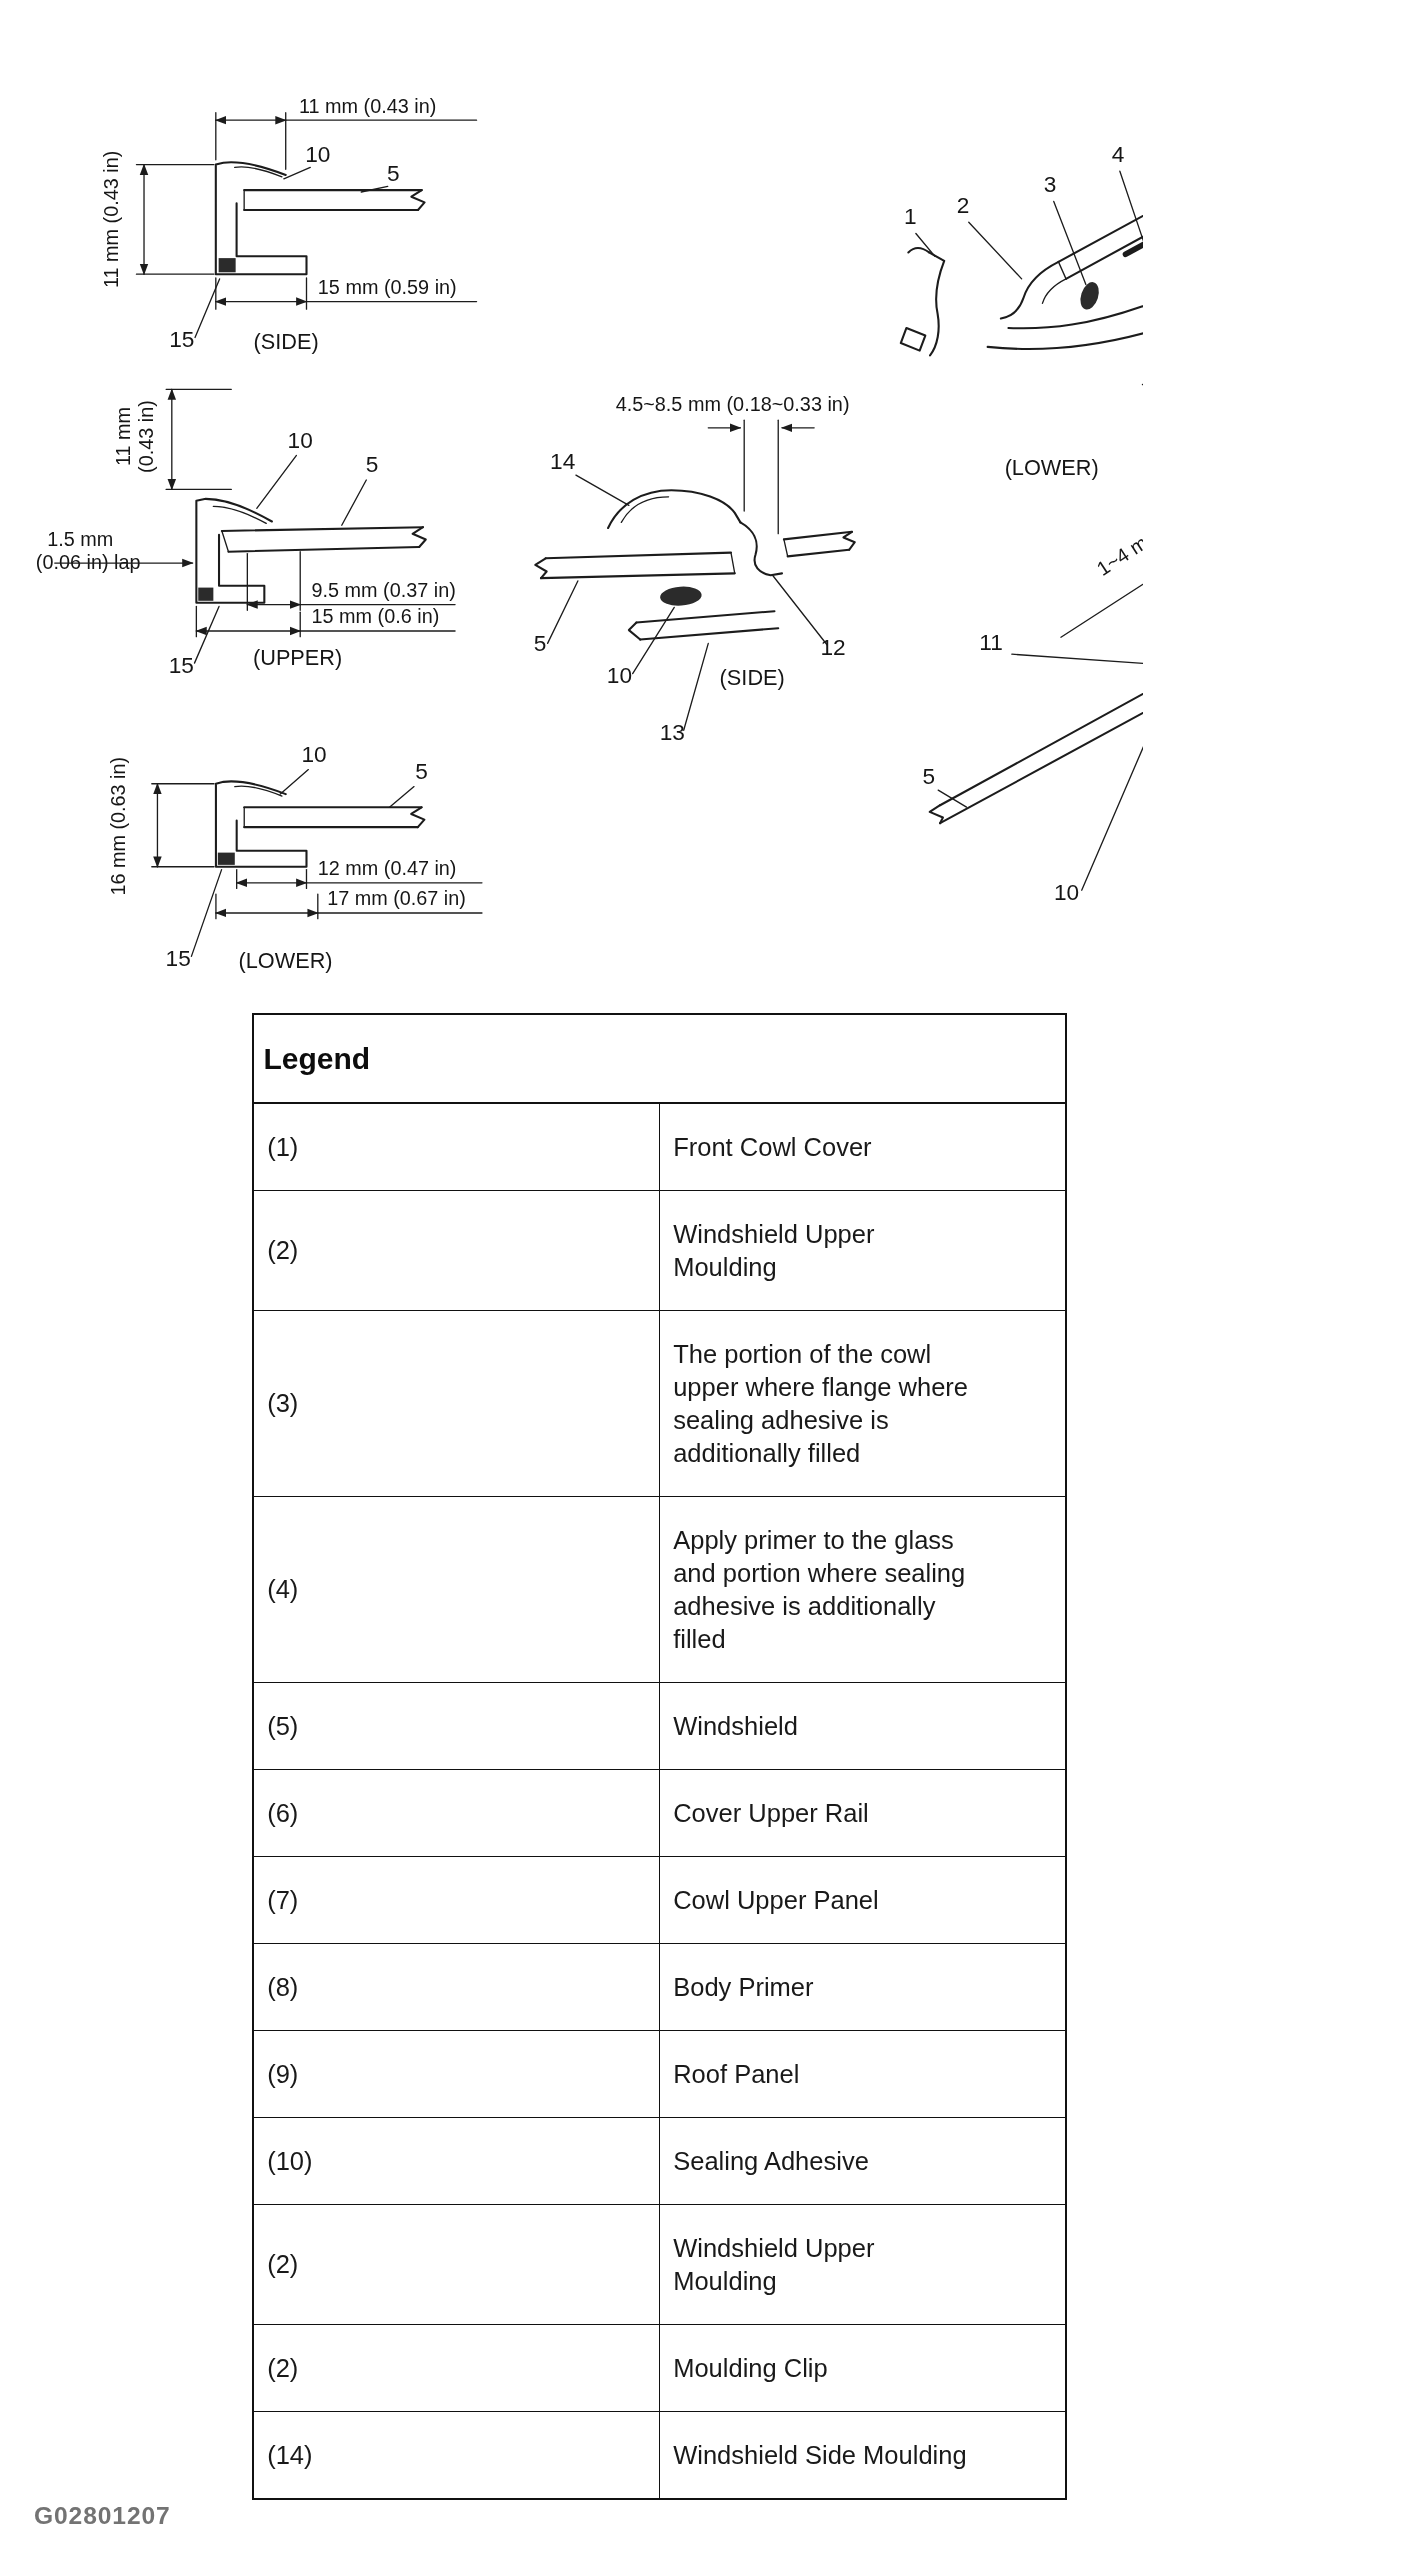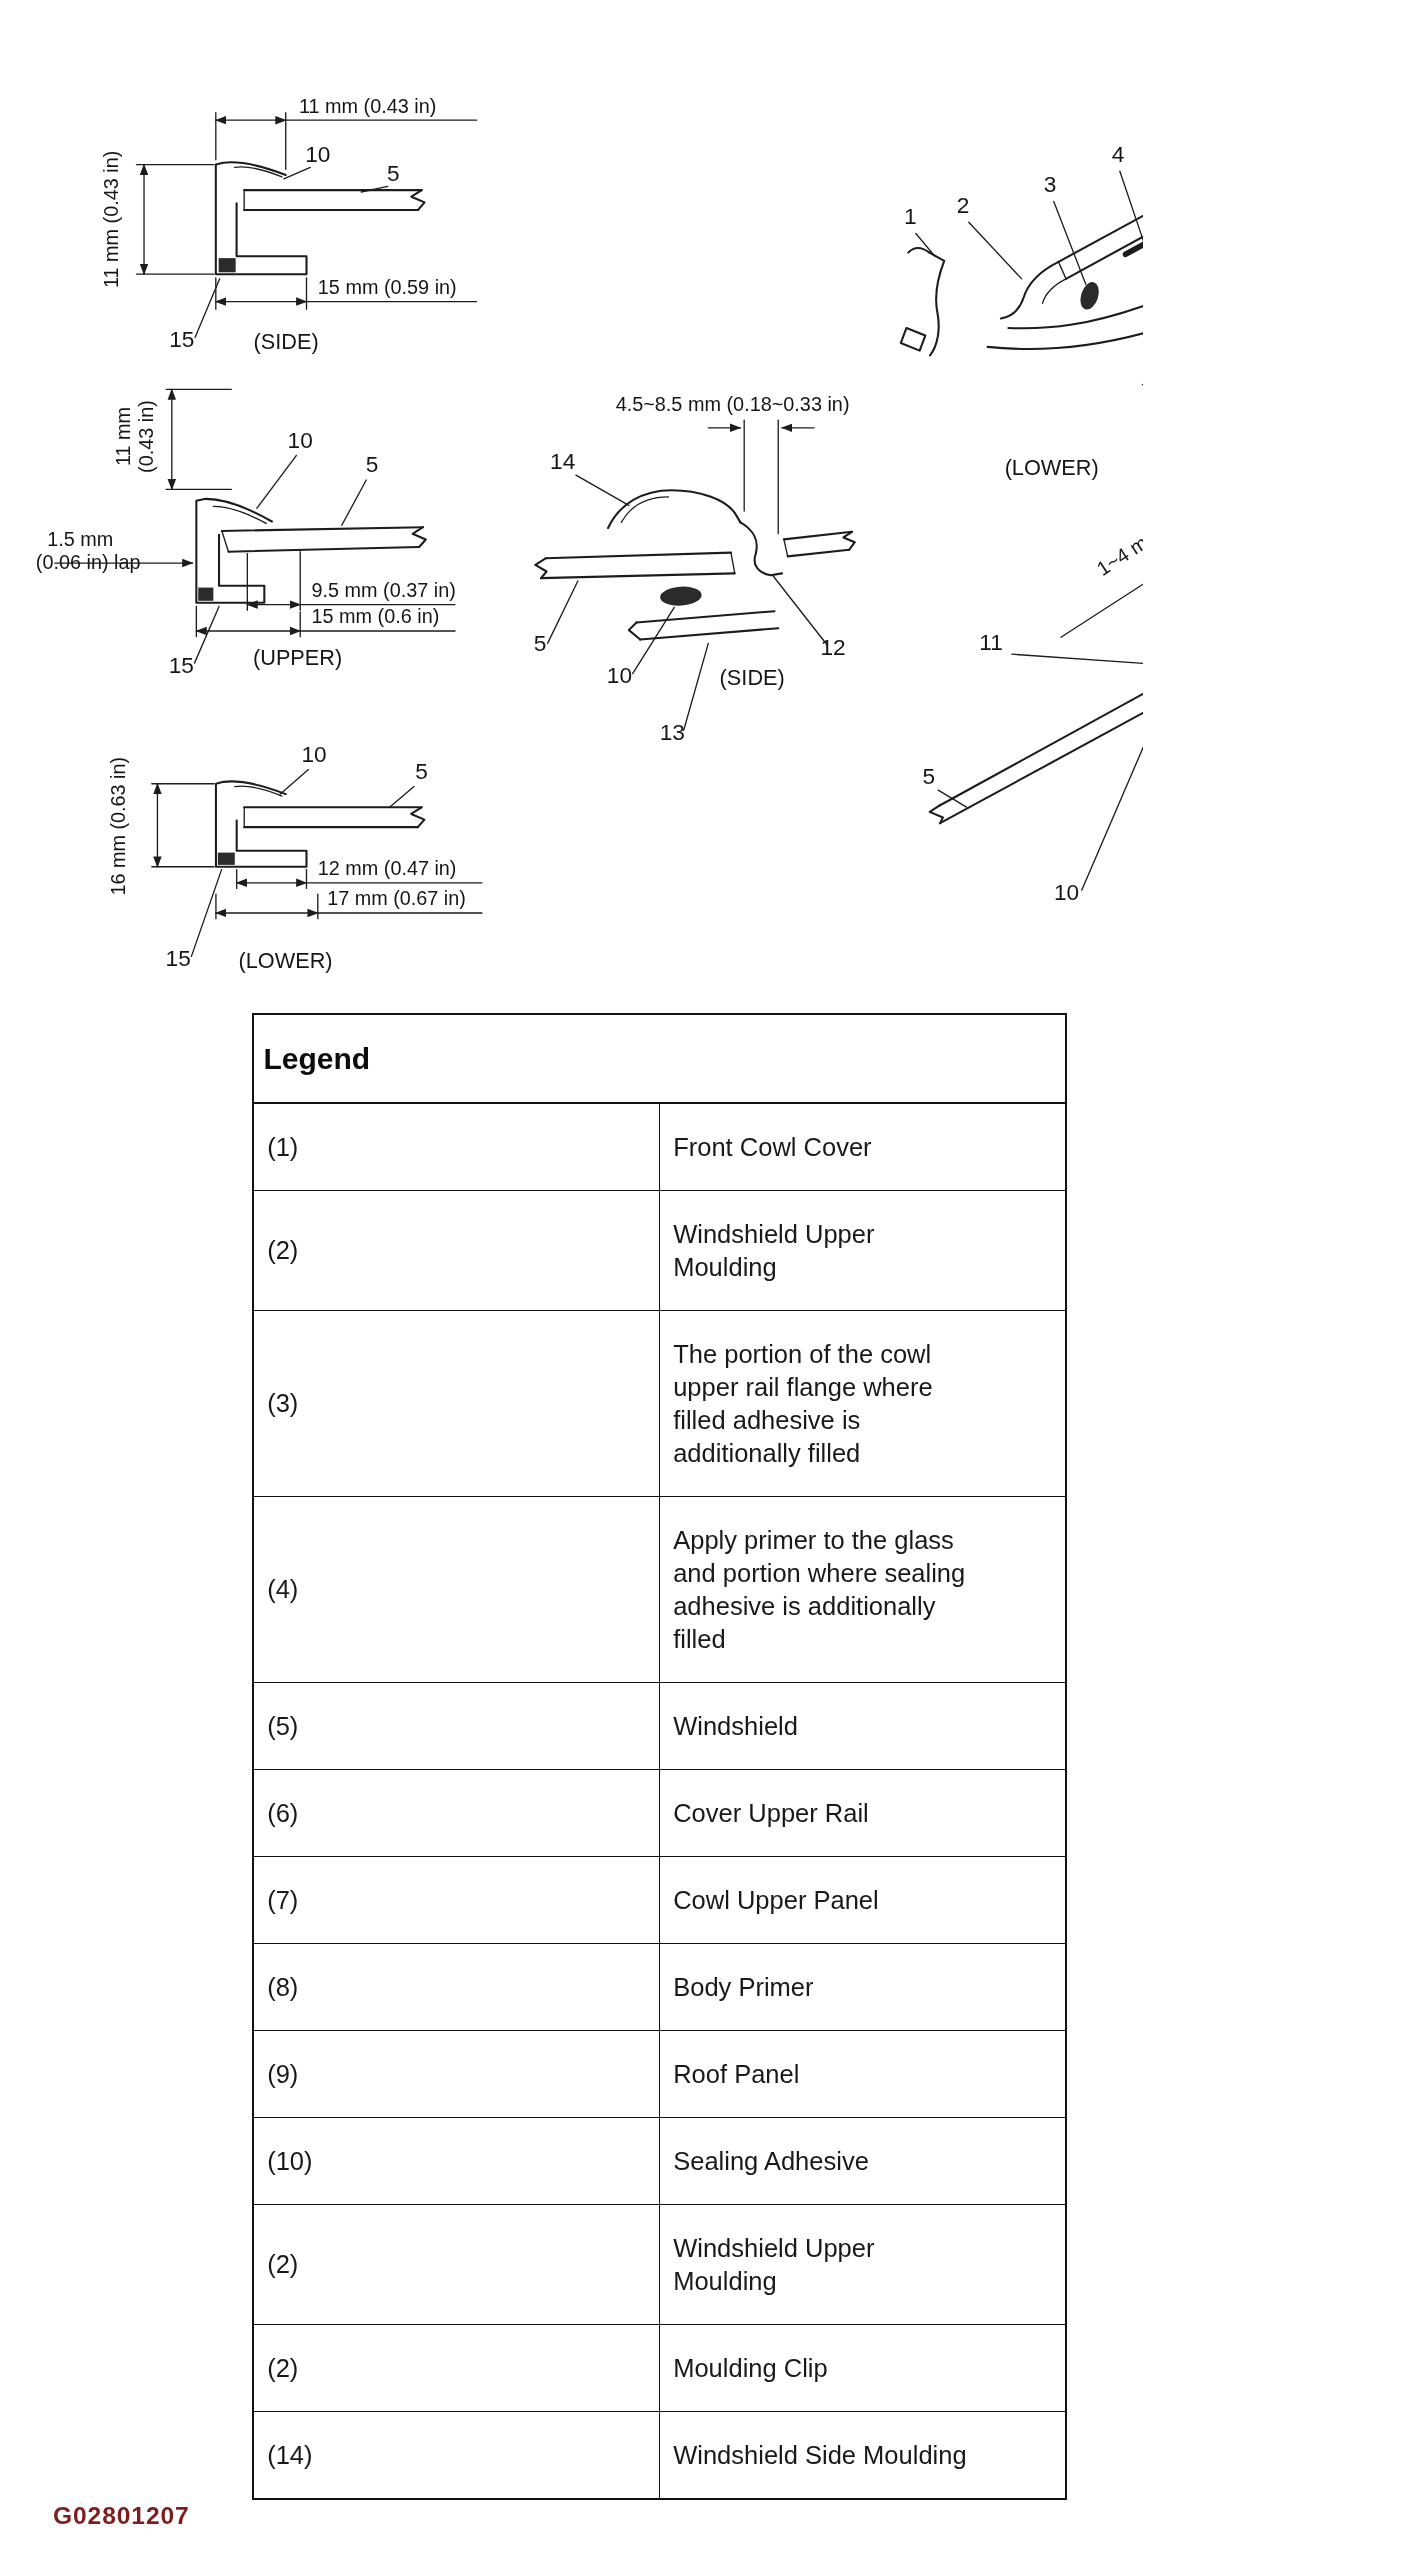--- a/index.html
+++ b/index.html
@@ -19,21 +19,21 @@
   svg text{fill:#161616;font-family:"Liberation Sans",sans-serif}
   svg .lbl{font-size:24px}
   svg .dimt{font-size:21px}
   svg .cap{font-size:23px}
   .legend{position:absolute;left:252px;top:1013px;width:815px;border-collapse:collapse;
           background:#fff;border:2.8px solid #111;table-layout:fixed;}
   .legend th{border:2.8px solid #111;font-size:30px;font-weight:bold;padding:26.5px 9.4px;text-align:left;color:#0d0d0d;}
   .legend td{border:1.9px solid #111;font-size:25.5px;line-height:33px;vertical-align:middle;color:#191919;}
   .legend td.num{width:175px;padding:26.5px 9.4px 26.5px 13.2px;}
   .legend td.desc{padding:26.5px 94px 26.5px 13.2px;margin-top:40px;}
-  .footer{position:absolute;left:53px;top:2502px;font-size:24.6px;font-weight:bold;letter-spacing:0.9px;color:#7f1d1d;}
+  .footer{position:absolute;left:34px;top:2502px;font-size:24.6px;font-weight:bold;letter-spacing:0.9px;color:#737373;}
 </style>
 </head>
 <body>
 
 <div class="page">
 
   <svg class="d d1" width="444" height="293" viewBox="0 0 470 310">
     <defs>
       <marker id="aE" markerWidth="12" markerHeight="10" refX="11" refY="5" orient="auto" markerUnits="userSpaceOnUse">
         <path d="M0,0.5 L12,5 L0,9.5 Z" fill="#1c1c1c"></path>
@@ -274,21 +274,21 @@
       <tr>
           <td class="num">(1)</td>
           <td class="desc">Front Cowl Cover</td>
         </tr>
       <tr>
           <td class="num">(2)</td>
           <td class="desc">Windshield Upper Moulding</td>
         </tr>
       <tr>
           <td class="num">(3)</td>
-          <td class="desc">The portion of the cowl upper rail flange where filled adhesive is additionally filled</td>
+          <td class="desc">The portion of the cowl upper where flange where sealing adhesive is additionally filled</td>
         </tr>
       <tr>
           <td class="num">(4)</td>
           <td class="desc">Apply primer to the glass and portion where sealing adhesive is additionally filled</td>
         </tr>
       <tr>
           <td class="num">(5)</td>
           <td class="desc">Windshield</td>
         </tr>
       <tr>

